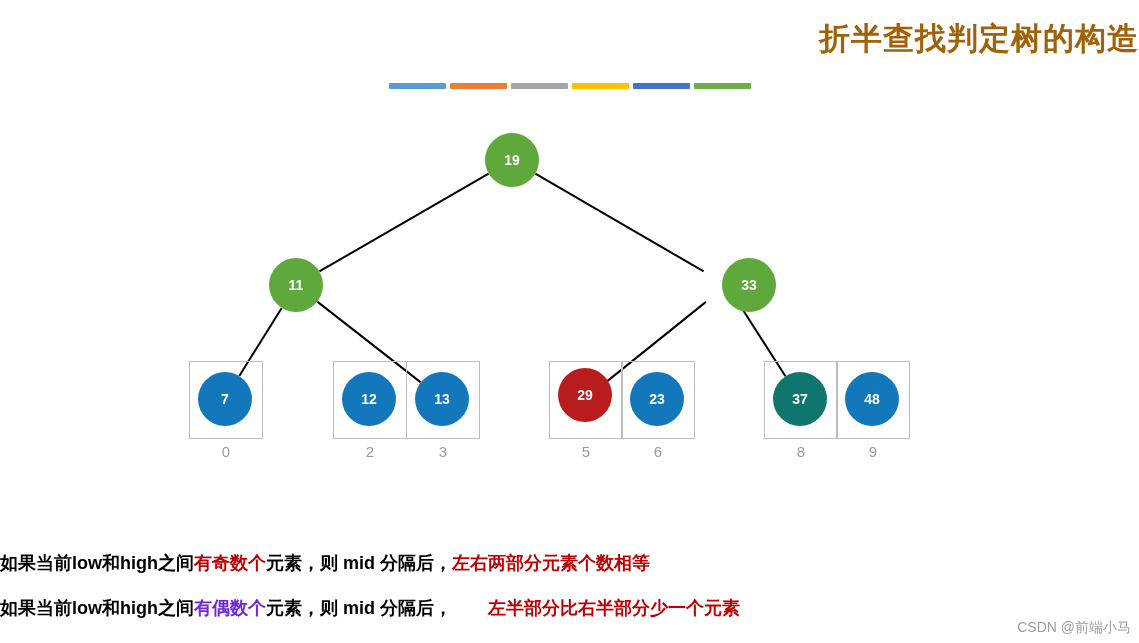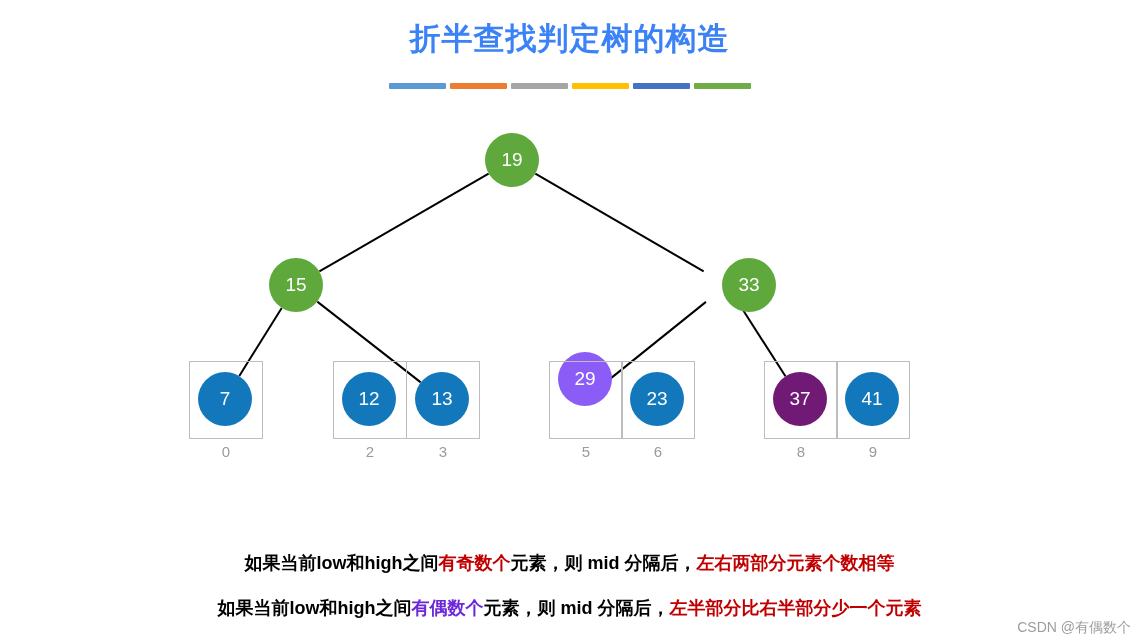--- a/index.html
+++ b/index.html
@@ -4,50 +4,50 @@
 <style>
   html,body{margin:0;padding:0;}
   body{
     width:1139px;height:643px;background:#ffffff;
     font-family:"Liberation Sans","DejaVu Sans",sans-serif;
     position:relative;overflow:hidden;
   }
   #stage{position:absolute;left:0;top:0;width:1139px;height:643px;}
 
   .title{
-    position:absolute;left:0;top:18px;width:1139px;text-align:center;
-    font-size:31px;font-weight:bold;color:#3b82f6;letter-spacing:1px;
+    position:absolute;left:0;top:18px;width:1139px;text-align:right;
+    font-size:31px;font-weight:bold;color:#a16207;letter-spacing:1px;
   }
   .rule-wrap{
     position:absolute;top:83px;left:0;width:1139px;
     display:flex;justify-content:center;gap:4px;
   }
   .rule-seg{height:6px;width:57px;border-radius:1px;}
 
   svg.edges{position:absolute;left:0;top:0;width:1139px;height:643px;}
 
   .node{
     position:absolute;width:54px;height:54px;border-radius:50%;
     display:flex;align-items:center;justify-content:center;
-    color:#ffffff;font-size:19px;font-weight:normal;
+    color:#ffffff;font-size:14px;font-weight:bold;
   }
   .node.green{background:#5fa83c;}
   .node.blue{background:#1277bb;}
 
   .cell{
     position:absolute;width:74px;height:78px;
     border:1px solid #bdbdbd;box-sizing:border-box;background:transparent;
   }
   .idx{
     position:absolute;width:74px;text-align:center;
     font-size:15px;color:#9b9b9b;
   }
 
   .caption{
-    position:absolute;left:0;width:1139px;text-align:center;
+    position:absolute;left:0;width:1139px;
     font-size:18px;font-weight:bold;color:#000000;
   }
   .caption .hl{color:#c00000;}
 
   .watermark{
     position:absolute;right:8px;bottom:6px;
     font-size:14px;color:#9d9d9d;
   }
 </style>
 </head>
@@ -70,29 +70,29 @@
       <line x1="488.6310216213198" y1="173.52371433951402" x2="319.3689783786802" y2="271.476285660486" stroke="#000000" stroke-width="2"></line>
       <line x1="535.3416940404732" y1="173.57075234911233" x2="703.6583059595268" y2="271.42924765088765" stroke="#000000" stroke-width="2"></line>
       <line x1="281.726188398975" y1="307.9185144016458" x2="239.273811601025" y2="376.0814855983542" stroke="#000000" stroke-width="2"></line>
       <line x1="317.2810770110512" y1="301.6167313647934" x2="420.7189229889488" y2="382.3832686352066" stroke="#000000" stroke-width="2"></line>
       <line x1="705.9455041061012" y1="301.90290515425676" x2="606.0544958938988" y2="382.09709484574324" stroke="#000000" stroke-width="2"></line>
       <line x1="741.560109215068" y1="307.73770480161295" x2="785.439890784932" y2="376.26229519838705" stroke="#000000" stroke-width="2"></line>
     </svg>
 
   <div id="nodes-layer">
       <div class="node green" style="left: 485px; top: 133px; background: rgb(95, 168, 60);">19</div>
-      <div class="node green" style="left: 269px; top: 258px; background: rgb(95, 168, 60);">15</div>
+      <div class="node green" style="left: 269px; top: 258px; background: rgb(95, 168, 60);">11</div>
       <div class="node green" style="left: 722px; top: 258px; background: rgb(95, 168, 60);">33</div>
       <div class="node blue" style="left: 198px; top: 372px; background: rgb(18, 119, 187);">7</div>
       <div class="node blue" style="left: 342px; top: 372px; background: rgb(18, 119, 187);">12</div>
       <div class="node blue" style="left: 415px; top: 372px; background: rgb(18, 119, 187);">13</div>
-      <div class="node blue" style="left: 558px; top: 352px; background: #8b5cf6;">29</div>
+      <div class="node blue" style="left: 558px; top: 368px; background: #b91c1c;">29</div>
       <div class="node blue" style="left: 630px; top: 372px; background: rgb(18, 119, 187);">23</div>
-      <div class="node blue" style="left: 773px; top: 372px; background: #701a75;">37</div>
-      <div class="node blue" style="left: 845px; top: 372px; background: rgb(18, 119, 187);">41</div>
+      <div class="node blue" style="left: 773px; top: 372px; background: #0f766e;">37</div>
+      <div class="node blue" style="left: 845px; top: 372px; background: rgb(18, 119, 187);">48</div>
     </div>
 
   <div id="cells-layer">
       <div class="cell" style="left: 189px; top: 361px; border-color: rgb(189, 189, 189);"></div>
       <div class="idx" style="left: 189px; top: 443px; color: rgb(155, 155, 155);">0</div>
       <div class="cell" style="left: 333px; top: 361px; border-color: rgb(189, 189, 189);"></div>
       <div class="idx" style="left: 333px; top: 443px; color: rgb(155, 155, 155);">2</div>
       <div class="cell" style="left: 406px; top: 361px; border-color: rgb(189, 189, 189);"></div>
       <div class="idx" style="left: 406px; top: 443px; color: rgb(155, 155, 155);">3</div>
       <div class="cell" style="left: 549px; top: 361px; border-color: rgb(189, 189, 189);"></div>
@@ -100,17 +100,17 @@
       <div class="cell" style="left: 621px; top: 361px; border-color: rgb(189, 189, 189);"></div>
       <div class="idx" style="left: 621px; top: 443px; color: rgb(155, 155, 155);">6</div>
       <div class="cell" style="left: 764px; top: 361px; border-color: rgb(189, 189, 189);"></div>
       <div class="idx" style="left: 764px; top: 443px; color: rgb(155, 155, 155);">8</div>
       <div class="cell" style="left: 836px; top: 361px; border-color: rgb(189, 189, 189);"></div>
       <div class="idx" style="left: 836px; top: 443px; color: rgb(155, 155, 155);">9</div>
     </div>
 
   <div id="captions-layer">
       <div class="caption" style="top: 551px;"><span>如果当前low和high之间</span><span class="hl" style="color: rgb(192, 0, 0);">有奇数个</span><span>元素，则 mid 分隔后，</span><span class="hl" style="color: rgb(192, 0, 0);">左右两部分元素个数相等</span></div>
-      <div class="caption" style="top: 596px;"><span>如果当前low和high之间</span><span class="hl" style="color: #6d28d9;">有偶数个</span><span>元素，则 mid 分隔后，</span><span class="hl" style="color: rgb(192, 0, 0);">左半部分比右半部分少一个元素</span></div>
+      <div class="caption" style="top: 596px;"><span>如果当前low和high之间</span><span class="hl" style="color: #6d28d9;">有偶数个</span><span>元素，则 mid 分隔后，</span><span class="hl" style="color: rgb(192, 0, 0); margin-left: 36px;">左半部分比右半部分少一个元素</span></div>
     </div>
 
-  <div class="watermark">CSDN @有偶数个</div>
+  <div class="watermark">CSDN @前端小马</div>
 </div>
 
 </body></html>

